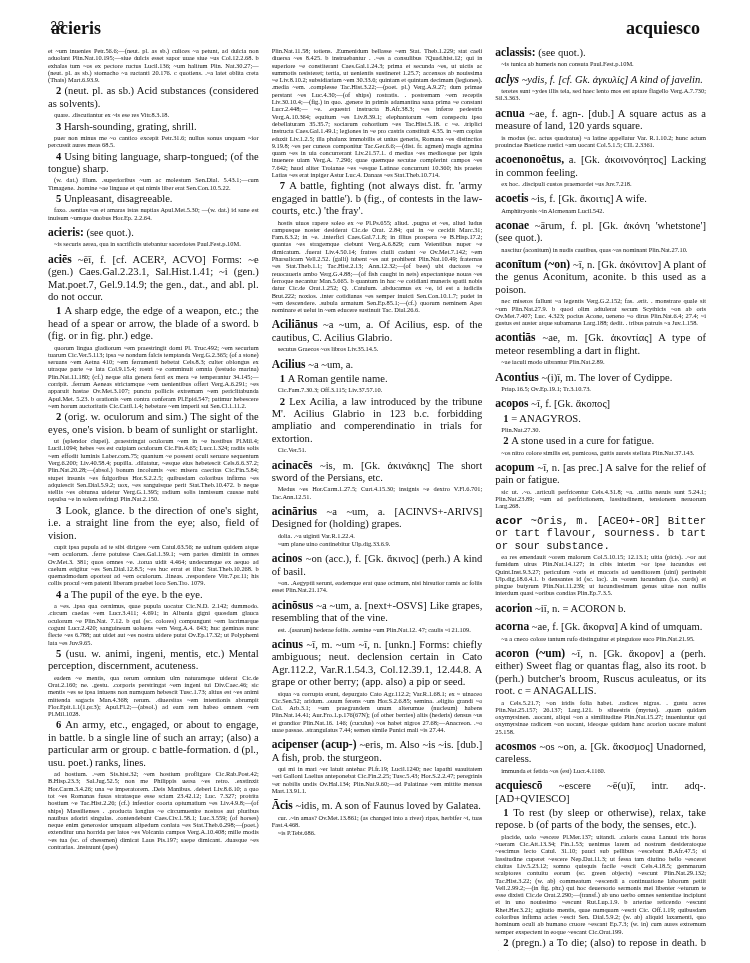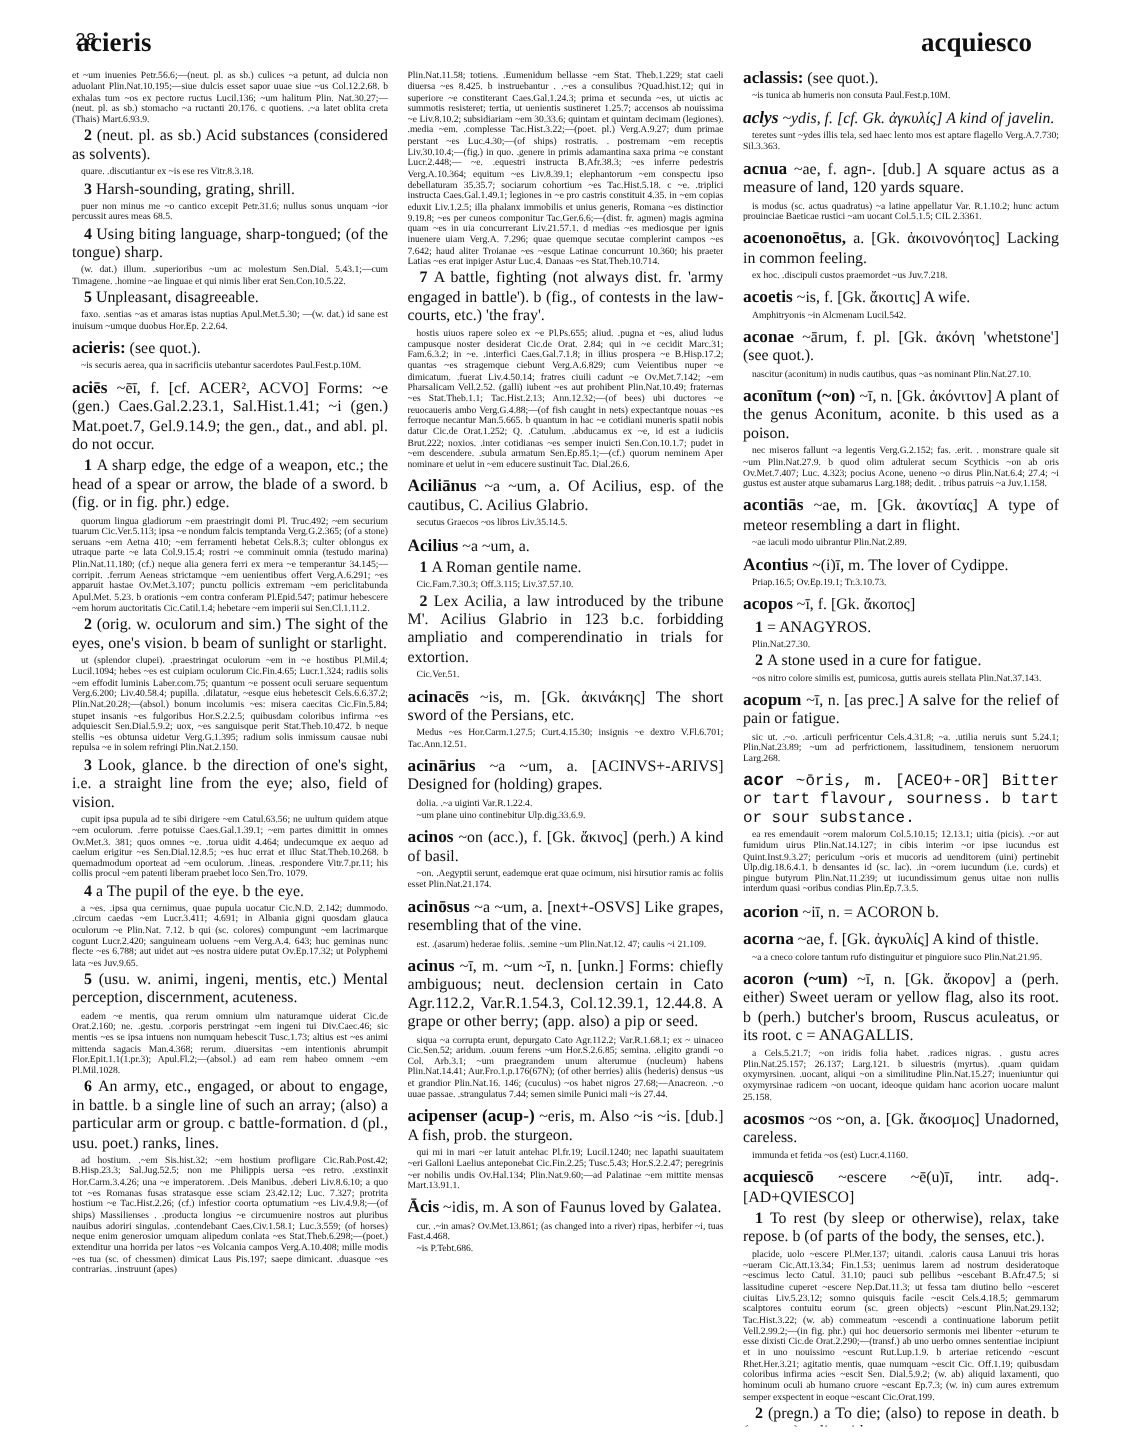--- a/index.html
+++ b/index.html
@@ -1,21 +1,21 @@
 <!DOCTYPE html>
 <html><head>
 <meta charset="utf-8">
 <style>
   html, body { margin: 0; padding: 0; background: #ffffff; }
   body { width: 750px; height: 963px; overflow: hidden; color: #111; font-family: "Liberation Serif", "DejaVu Serif", serif; }
   .page { position: relative; width: 750px; height: 963px; }
   .running-head { position: absolute; top: 18px; left: 50px; right: 50px; height: 24px; }
   .rh-left { position: absolute; left: 1px; top: 0; font-weight: bold; font-size: 18px; }
   .rh-center { position: absolute; left: 0; right: 0; top: 2px; font-size: 12px; font-family: Liberation Mono, monospace; }
-  .rh-right { position: absolute; right: 12px; top: 0; font-weight: bold; font-size: 18px; }
+  .rh-right { position: absolute; right: 0; top: 0; font-weight: bold; font-size: 18px; }
   .columns { position: absolute; top: 46px; left: 48px; width: 658px; display: flex; gap: 13px; }
   .col { width: 211px; overflow: hidden; height: 905px; }
   .head { font-size: 10.6px; line-height: 12.4px; margin: 0; text-align: justify; hyphens: auto; }
   .hw { font-weight: bold; font-size: 11.5px; }
   .sense { font-size: 10.6px; line-height: 12.4px; margin: 2px 0 0 0; text-indent: 8px; text-align: justify; }
   .sense .num { font-weight: bold; }
   .cit { font-size: 6.4px; line-height: 7.3px; margin: 1px 0 0 0; text-indent: 6px; text-align: justify; }
   .cont { text-indent: 0; }
 </style>
 </head>
@@ -105,23 +105,23 @@
         <p class="head" style="margin-top: 5px;"><span class="hw">acopos</span><span> ~ī, f. [Gk. ἄκοπος]</span></p>
         <p class="sense"><span class="num">1 </span><span>= ANAGYROS.</span></p>
         <p class="cit">Plin.Nat.27.30.</p>
         <p class="sense"><span class="num">2 </span><span>A stone used in a cure for fatigue.</span></p>
         <p class="cit">~os nitro colore similis est, pumicosa, guttis aureis stellata Plin.Nat.37.143.</p>
         <p class="head" style="margin-top: 5px;"><span class="hw">acopum</span><span> ~ī, n. [as prec.] A salve for the relief of pain or fatigue.</span></p>
         <p class="cit">sic ut. .~o. .articuli perfricentur Cels.4.31.8; ~a. .utilia neruis sunt 5.24.1; Plin.Nat.23.89; ~um ad perfrictionem, lassitudinem, tensionem neruorum Larg.268.</p>
         <p class="head" style="margin-top: 5px; font-family: Liberation Mono, monospace;"><span class="hw">acor</span><span> ~ōris, m. [ACEO+-OR] Bitter or tart flavour, sourness. b tart or sour substance.</span></p>
         <p class="cit">ea res emendauit ~orem malorum Col.5.10.15; 12.13.1; uitia (picis). .~or aut fumidum uirus Plin.Nat.14.127; in cibis interim ~or ipse iucundus est Quint.Inst.9.3.27; periculum ~oris et mucoris ad uenditorem (uini) pertinebit Ulp.dig.18.6.4.1. b densantes id (sc. lac). .in ~orem iucundum (i.e. curds) et pingue butyrum Plin.Nat.11.239; ut iucundissimum genus uitae non nullis interdum quasi ~oribus condias Plin.Ep.7.3.5.</p>
         <p class="head" style="margin-top: 5px;"><span class="hw">acorion</span><span> ~iī, n. = ACORON b.</span></p>
-        <p class="head" style="margin-top: 5px;"><span class="hw">acorna</span><span> ~ae, f. [Gk. ἀγκυλίς] A kind of thistle.</span></p>
+        <p class="head" style="margin-top: 5px;"><span class="hw">acorna</span><span> ~ae, f. [Gk. ἄκορνα] A kind of umquam.</span></p>
         <p class="cit">~a a cneco colore tantum rufo distinguitur et pinguiore suco Plin.Nat.21.95.</p>
-        <p class="head" style="margin-top: 5px;"><span class="hw">acoron (~um)</span><span> ~ī, n. [Gk. ἄκορον] a (perh. either) Sweet ueram or yellow flag, also its root. b (perh.) butcher's broom, Ruscus aculeatus, or its root. c = ANAGALLIS.</span></p>
+        <p class="head" style="margin-top: 5px;"><span class="hw">acoron (~um)</span><span> ~ī, n. [Gk. ἄκορον] a (perh. either) Sweet flag or quantas flag, also its root. b (perh.) butcher's broom, Ruscus aculeatus, or its root. c = ANAGALLIS.</span></p>
         <p class="cit">a Cels.5.21.7; ~on iridis folia habet. .radices nigras. . gustu acres Plin.Nat.25.157; 26.137; Larg.121. b siluestris (myrtus). .quam quidam oxymyrsinen. .uocant, aliqui ~on a similitudine Plin.Nat.15.27; inueniuntur qui oxymyrsinae radicem ~on uocant, ideoque quidam hanc acorion uocare malunt 25.158.</p>
         <p class="head" style="margin-top: 5px;"><span class="hw">acosmos</span><span> ~os ~on, a. [Gk. ἄκοσμος] Unadorned, careless.</span></p>
         <p class="cit">immunda et fetida ~os (est) Lucr.4.1160.</p>
         <p class="head" style="margin-top: 5px;"><span class="hw">acquiescō</span><span> ~escere ~ē(u)ī, intr. adq-. [AD+QVIESCO]</span></p>
         <p class="sense"><span class="num">1 </span><span>To rest (by sleep or otherwise), relax, take repose. b (of parts of the body, the senses, etc.).</span></p>
         <p class="cit">placide, uolo ~escere Pl.Mer.137; uitandi. .caloris causa Lanuui tris horas ~ueram Cic.Att.13.34; Fin.1.53; uenimus larem ad nostrum desideratoque ~escimus lecto Catul. 31.10; pauci sub pellibus ~escebant B.Afr.47.5; si lassitudine cuperet ~escere Nep.Dat.11.3; ut fessa tam diutino bello ~esceret ciuitas Liv.5.23.12; somno quisquis facile ~escit Cels.4.18.5; gemmarum scalptores contuitu eorum (sc. green objects) ~escunt Plin.Nat.29.132; Tac.Hist.3.22; (w. ab) commeatum ~escendi a continuatione laborum petiit Vell.2.99.2;—(in fig. phr.) qui hoc deuersorio sermonis mei libenter ~eturum te esse dixisti Cic.de Orat.2.290;—(transf.) ab uno uerbo omnes sententiae incipiunt et in uno nouissimo ~escunt Rut.Lup.1.9. b arteriae reticendo ~escunt Rhet.Her.3.21; agitatio mentis, quae numquam ~escit Cic. Off.1.19; quibusdam coloribus infirma acies ~escit Sen. Dial.5.9.2; (w. ab) aliquid laxamenti, quo hominum oculi ab humano cruore ~escant Ep.7.3; (w. in) cum aures extremum semper exspectent in eoque ~escant Cic.Orat.199.</p>
         <p class="sense"><span class="num">2 </span><span>(pregn.) a To die; (also) to repose in death. b (w. cum) to lie with.</span></p>
       </div>
   </div>
 </div>

